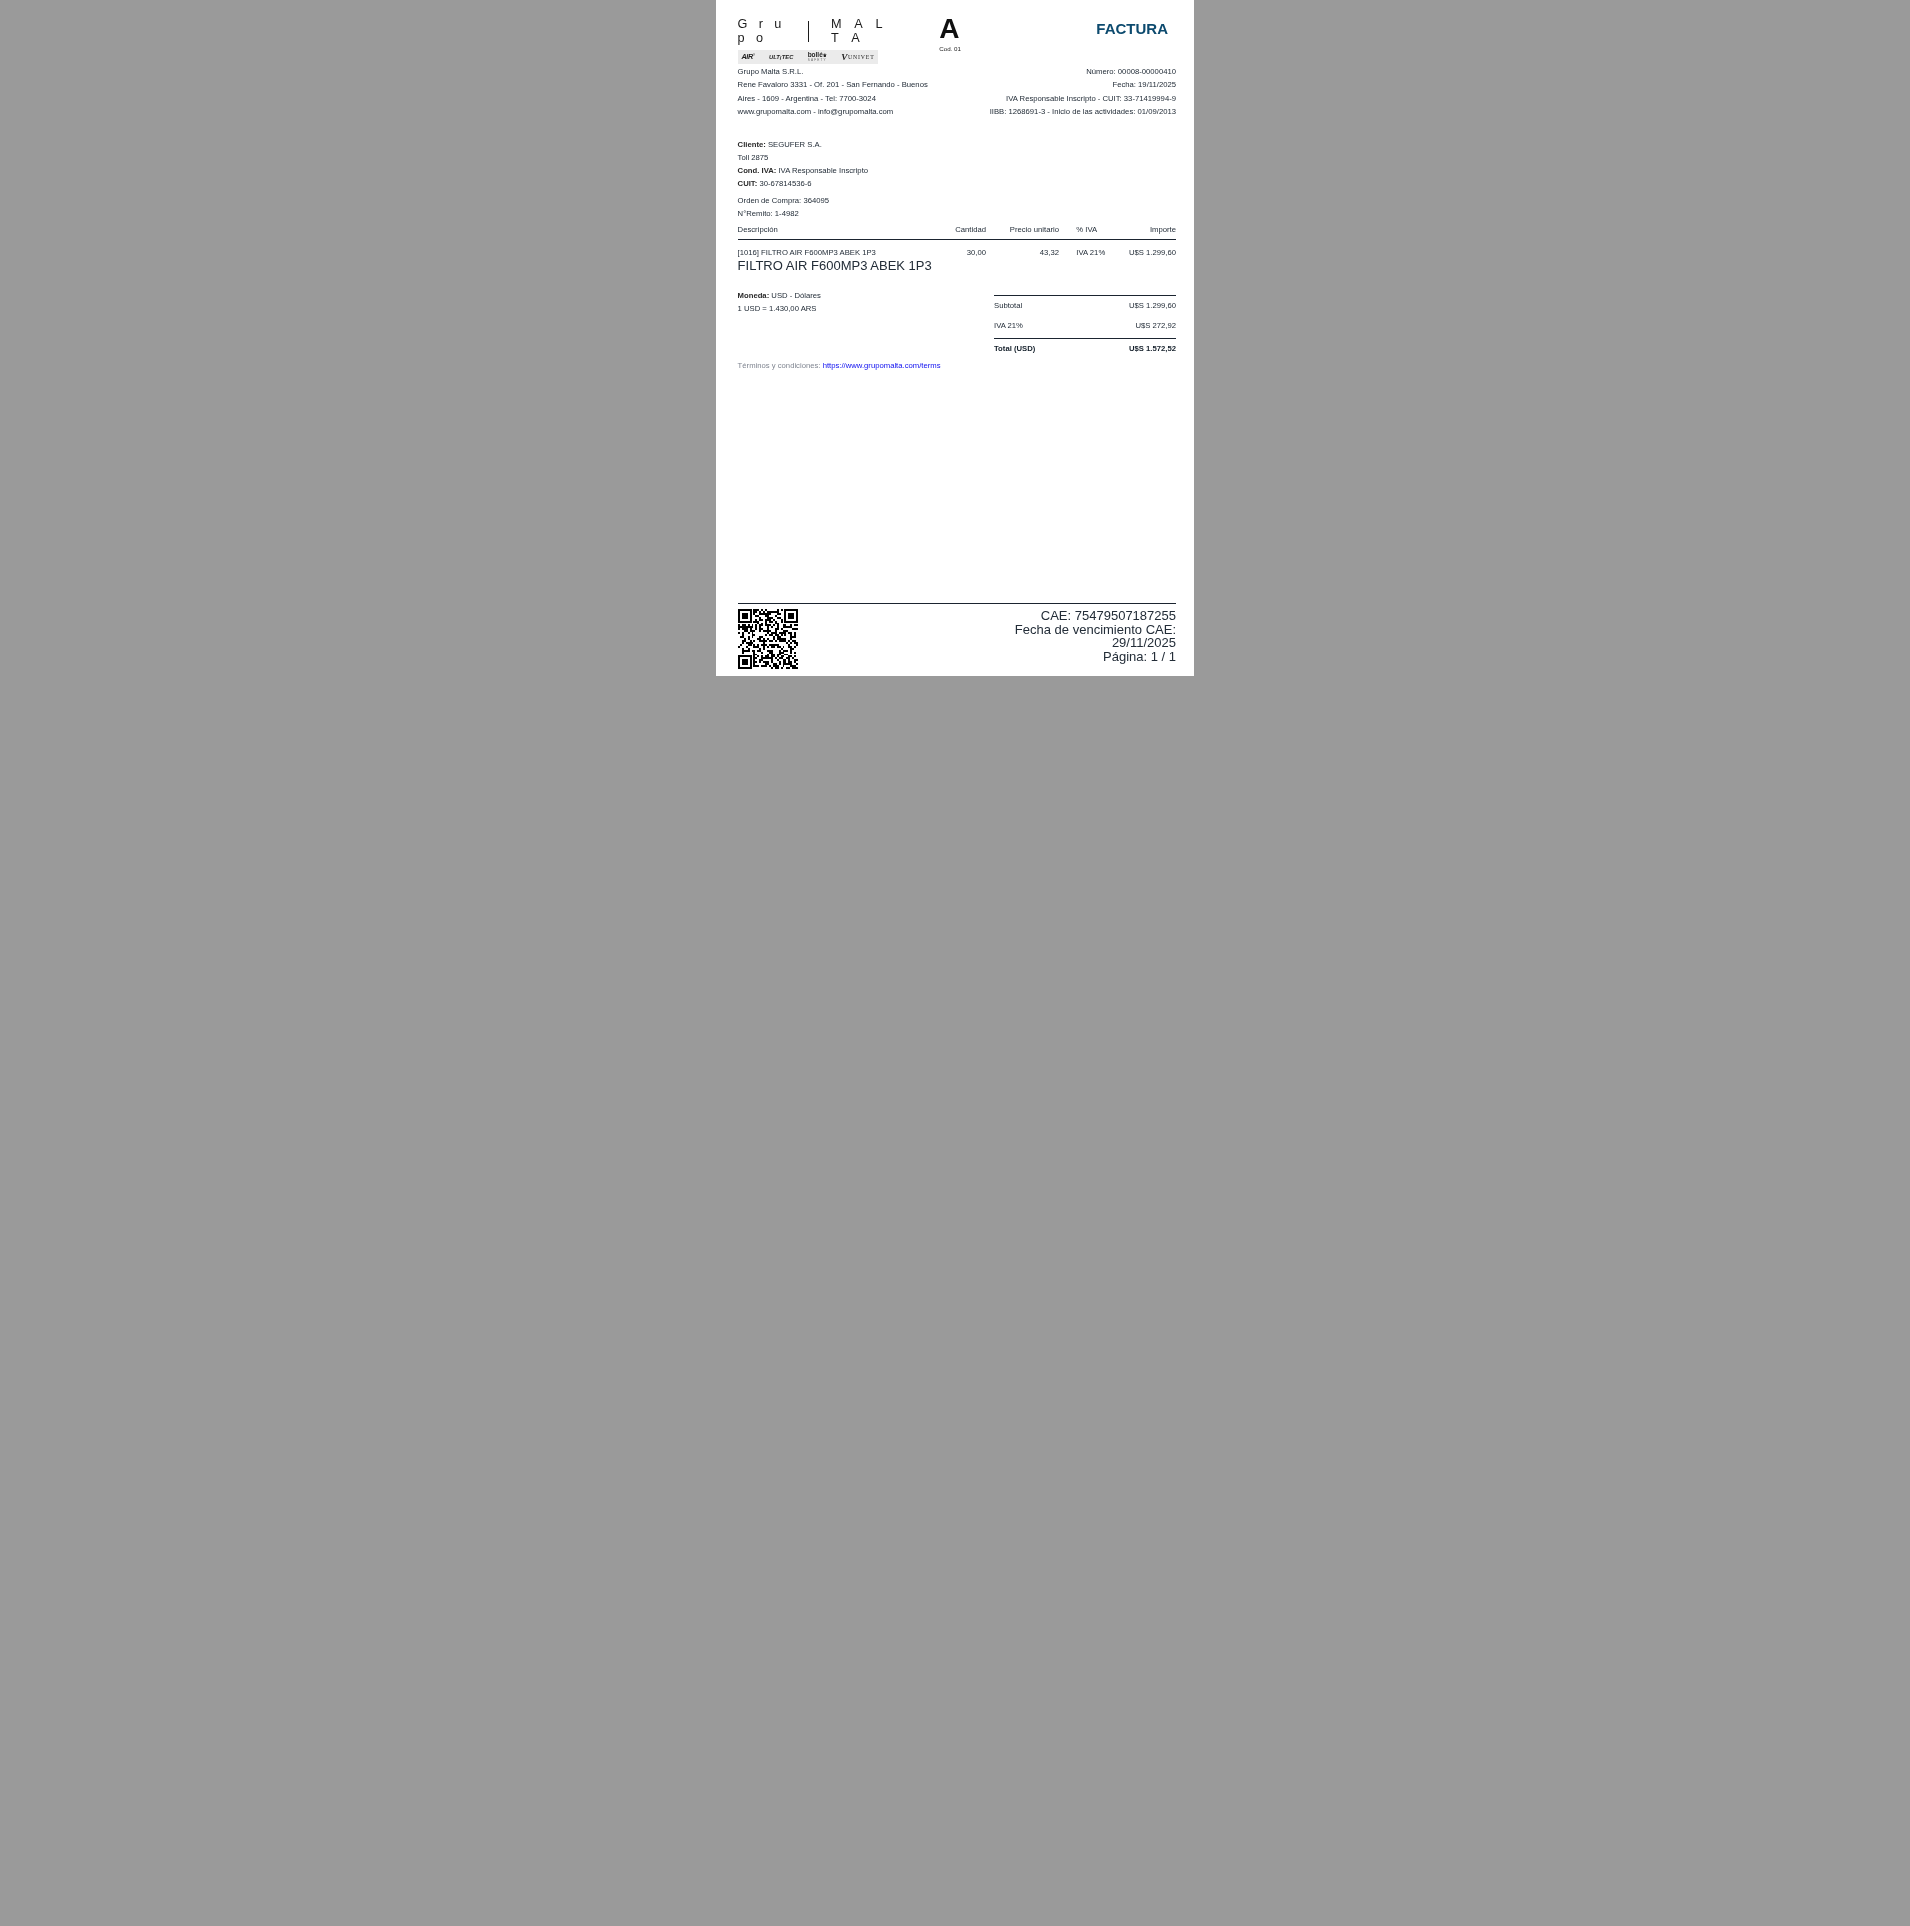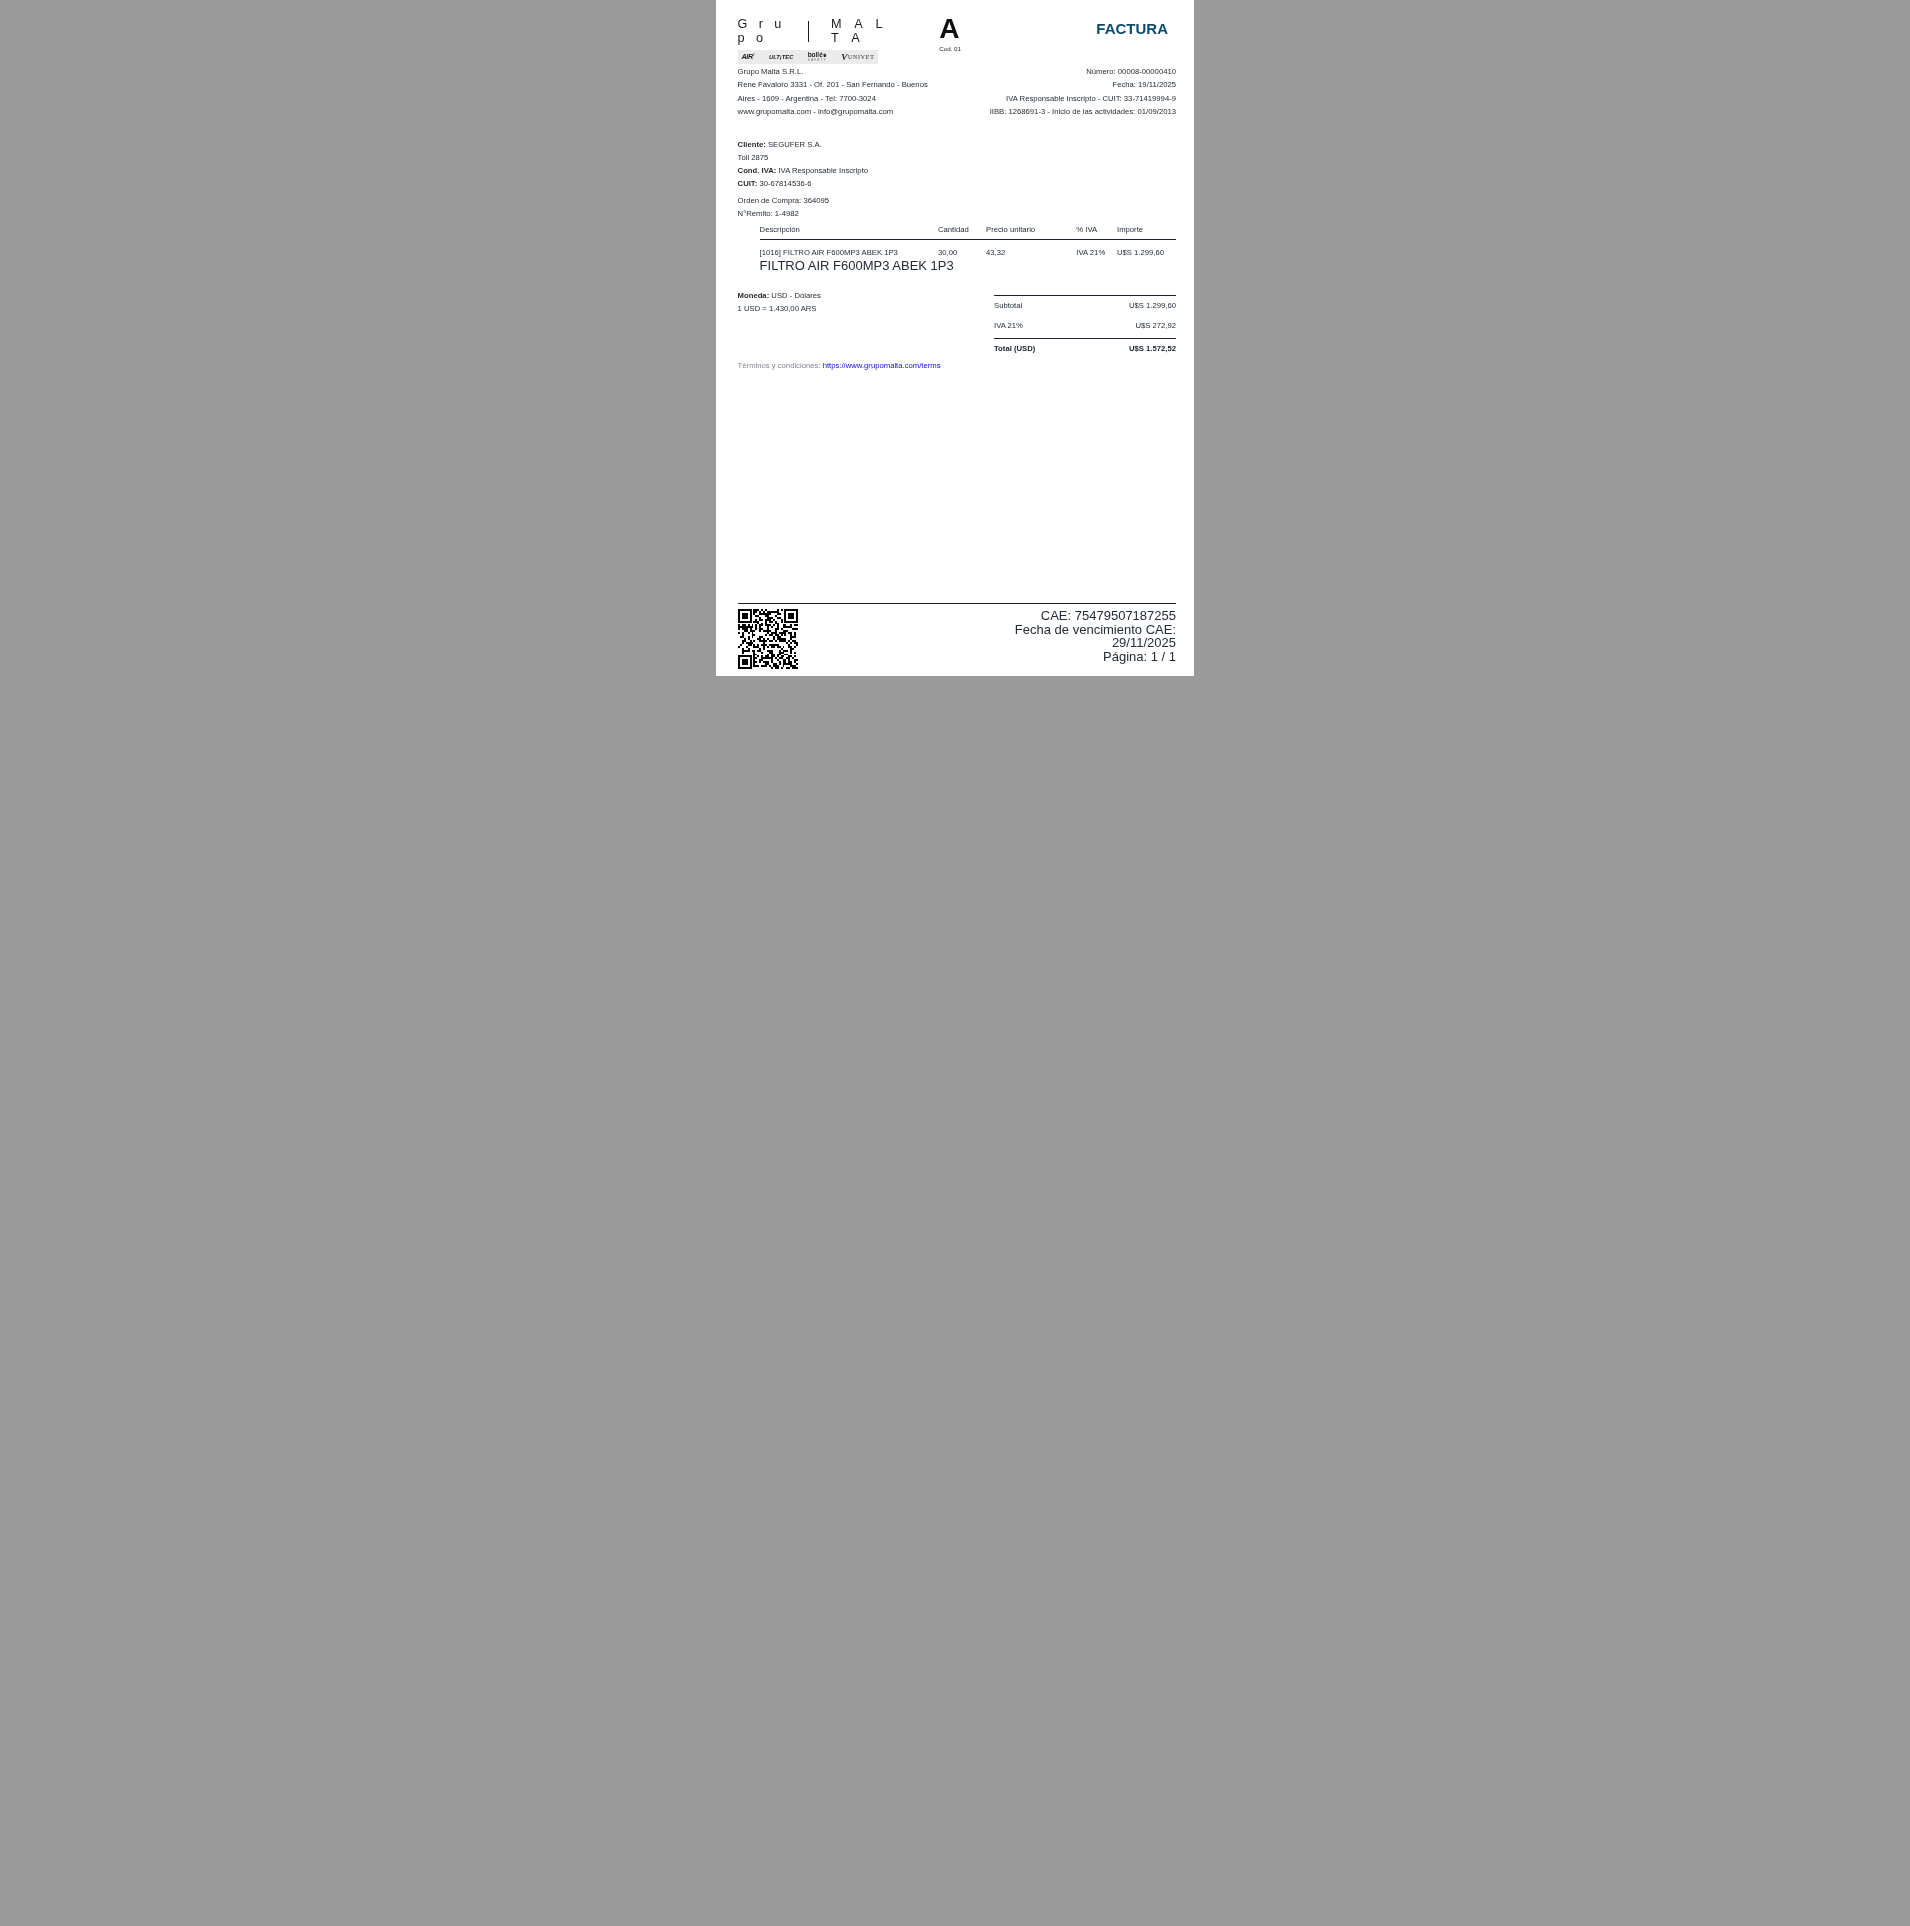--- a/index.html
+++ b/index.html
@@ -49,24 +49,24 @@
   .seller-row{display:flex;justify-content:space-between;margin-top:8.5px;font-size:7.7px;line-height:13.5px;}
   .seller-left{width:225px;}
   .meta-right{flex:1;text-align:right;}
   
   .client-row{display:flex;margin-top:19px;font-size:7.7px;line-height:13px;}
   .client-left{width:218px;}
   .client-right{flex:1;padding-left:7.7px;}
   .gap-sm{height:4.2px;}
   .lbl{font-weight:700;color:#2a2a2a;}
   
-  .items{margin-top:4.6px;margin-left:22px;}
+  .items{margin-top:4.6px;}
   .tbl-grid{display:grid;grid-template-columns:1fr 48px 73px 58px 59px;font-size:7.7px;}
   .th{padding-bottom:5.4px;color:#232d38;}
-  .t-right{text-align:left;}
+  .t-right{text-align:right;}
   .t-iva{padding-left:17.3px;}
   .tbl-headline{border-bottom:1.5px solid #1b2430;}
   .td{padding-top:8.5px;}
   .desc2{font-size:13px;padding-top:0.4px;}
   
   .money-row{display:flex;justify-content:space-between;margin-top:16px;font-size:7.7px;}
   .money-left{line-height:13px;}
   .totals{width:182px;margin-top:6.2px;border-top:0.8px solid #1b2430;}
   .tot-row{display:flex;justify-content:space-between;padding:3.9px 0;line-height:12.3px;}
   .tot-sep{border-top:1.2px solid #1b2430;margin-top:1.5px;}

